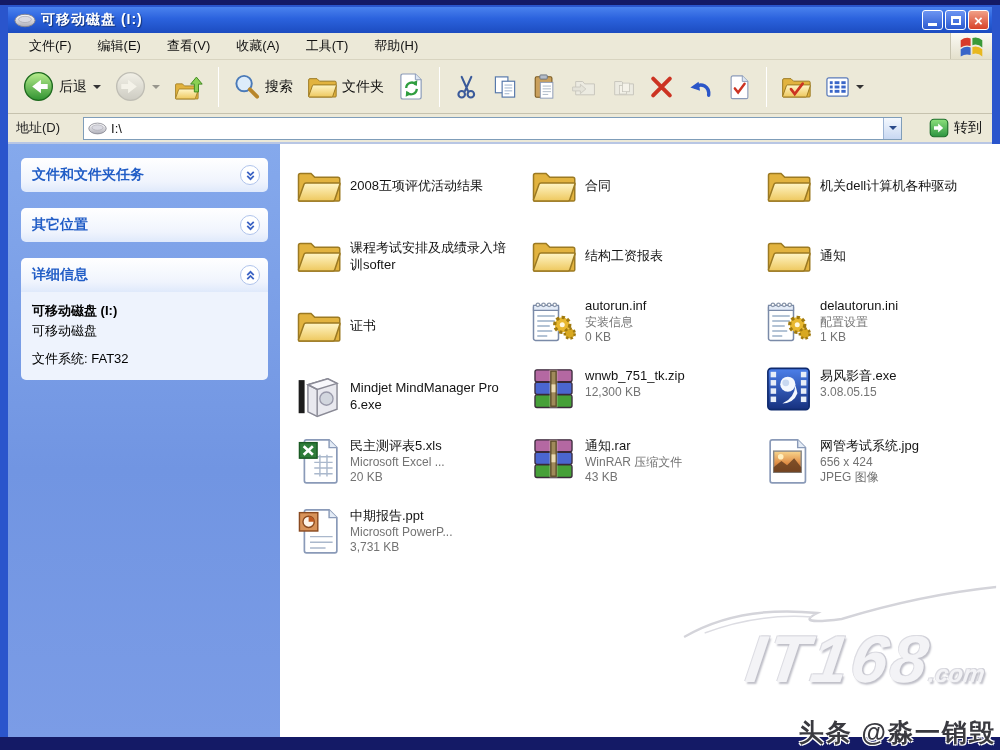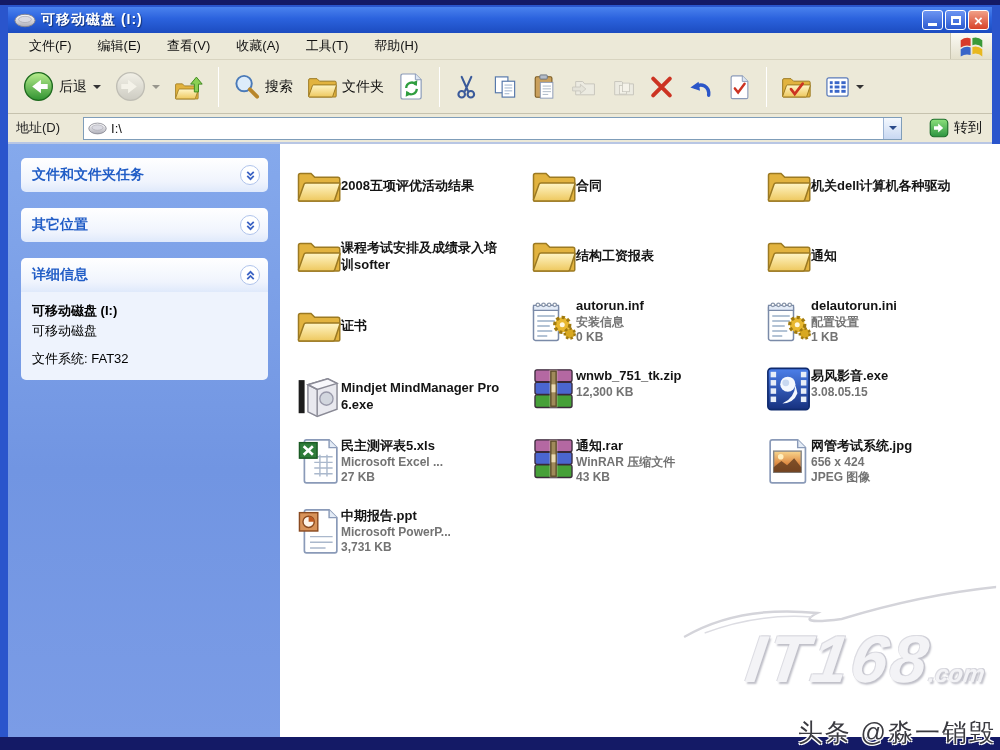--- a/index.html
+++ b/index.html
@@ -58,35 +58,35 @@
   .pchev { width:20px; height:20px; background:#fff; border:1px solid #b0c4ec; border-radius:50%; display:flex; align-items:center; justify-content:center; }
   .pchev svg { width:13px; height:13px; }
   .pbody { background:#eef3fd; border-radius:0 0 5px 5px; padding:10px 10px 12px 11px; }
   .dname { font-size:13px; font-weight:bold; color:#000; margin-bottom:2px; }
   .dline { font-size:13px; color:#000; }
   .dline.fs { margin-top:10px; }
 
   
   .files { flex:1; background:#fff; position:relative; padding:13px 2px 0 16px;
     display:grid; grid-template-columns:235px 235px 235px; grid-auto-rows:70px; align-content:start; }
-  .file { display:flex; align-items:flex-start; cursor:pointer; width:225px;font-weight:bold; }
+  .file { display:flex; gap:9px; align-items:flex-start; cursor:pointer; width:225px; }
   .file.c { align-items:center; height:58px; }
   .fi { width:45px; height:44px; flex:none; }
   .fi.tall { height:48px; }
   .flabel { padding-top:1px; }
   .fname { font-size:13px; color:#141414; line-height:1.3; max-width:160px; word-break:break-all; }
   .fsub { font-size:12px; color:#737373; line-height:1.3; max-width:160px; }
 
   
   .watermark { position:absolute; right:16px; bottom:40px; font-style:italic; font-weight:bold; transform:skewX(-8deg); color:#f3f3f6; white-space:nowrap; z-index:1;
     text-shadow:2px 2px 2px #bfbfc8,-1px -1px 0 #dcdce2,1px -1px 0 #d0d0d8; }
   .wm-main { font-size:66px; letter-spacing:3px; }
   .wm-suffix { font-size:24px; }
   .swoosh { position:absolute; right:-4px; top:-38px; width:330px; height:58px; }
-  .credit { position:absolute; right:4px; bottom:1px; font-size:25px; font-weight:normal; color:#3a3a40; z-index:6; letter-spacing:2px;
+  .credit { position:absolute; right:4px; bottom:1px; font-size:25px; font-weight:bold; color:#3a3a40; z-index:6; letter-spacing:2px;
     text-shadow:1px 1px 0 #fff,-1px -1px 0 #fff,1px -1px 0 #fff,-1px 1px 0 #fff; }
 </style>
 </head>
 <body>
 
 <svg class="defs" xmlns="http://www.w3.org/2000/svg">
   <defs>
     <linearGradient id="gGreen" x1="0" y1="0" x2="0" y2="1">
         <stop offset="0" stop-color="#b9ee8e"></stop>
         <stop offset="1" stop-color="#2f9230"></stop>
@@ -585,21 +585,21 @@
           <div class="fsub">3.08.05.15</div>
         </div>
       </div>
       <div class="file">
         <svg class="fi tall">
             <use href="#s-xls"></use>
           </svg>
         <div class="flabel">
           <div class="fname">民主测评表5.xls</div>
           <div class="fsub">Microsoft Excel ...</div>
-          <div class="fsub">27 KB</div>
+          <div class="fsub">20 KB</div>
         </div>
       </div>
       <div class="file">
         <svg class="fi">
             <use href="#s-rar"></use>
           </svg>
         <div class="flabel">
           <div class="fname">通知.rar</div>
           <div class="fsub">WinRAR 压缩文件</div>
           <div class="fsub">43 KB</div>

